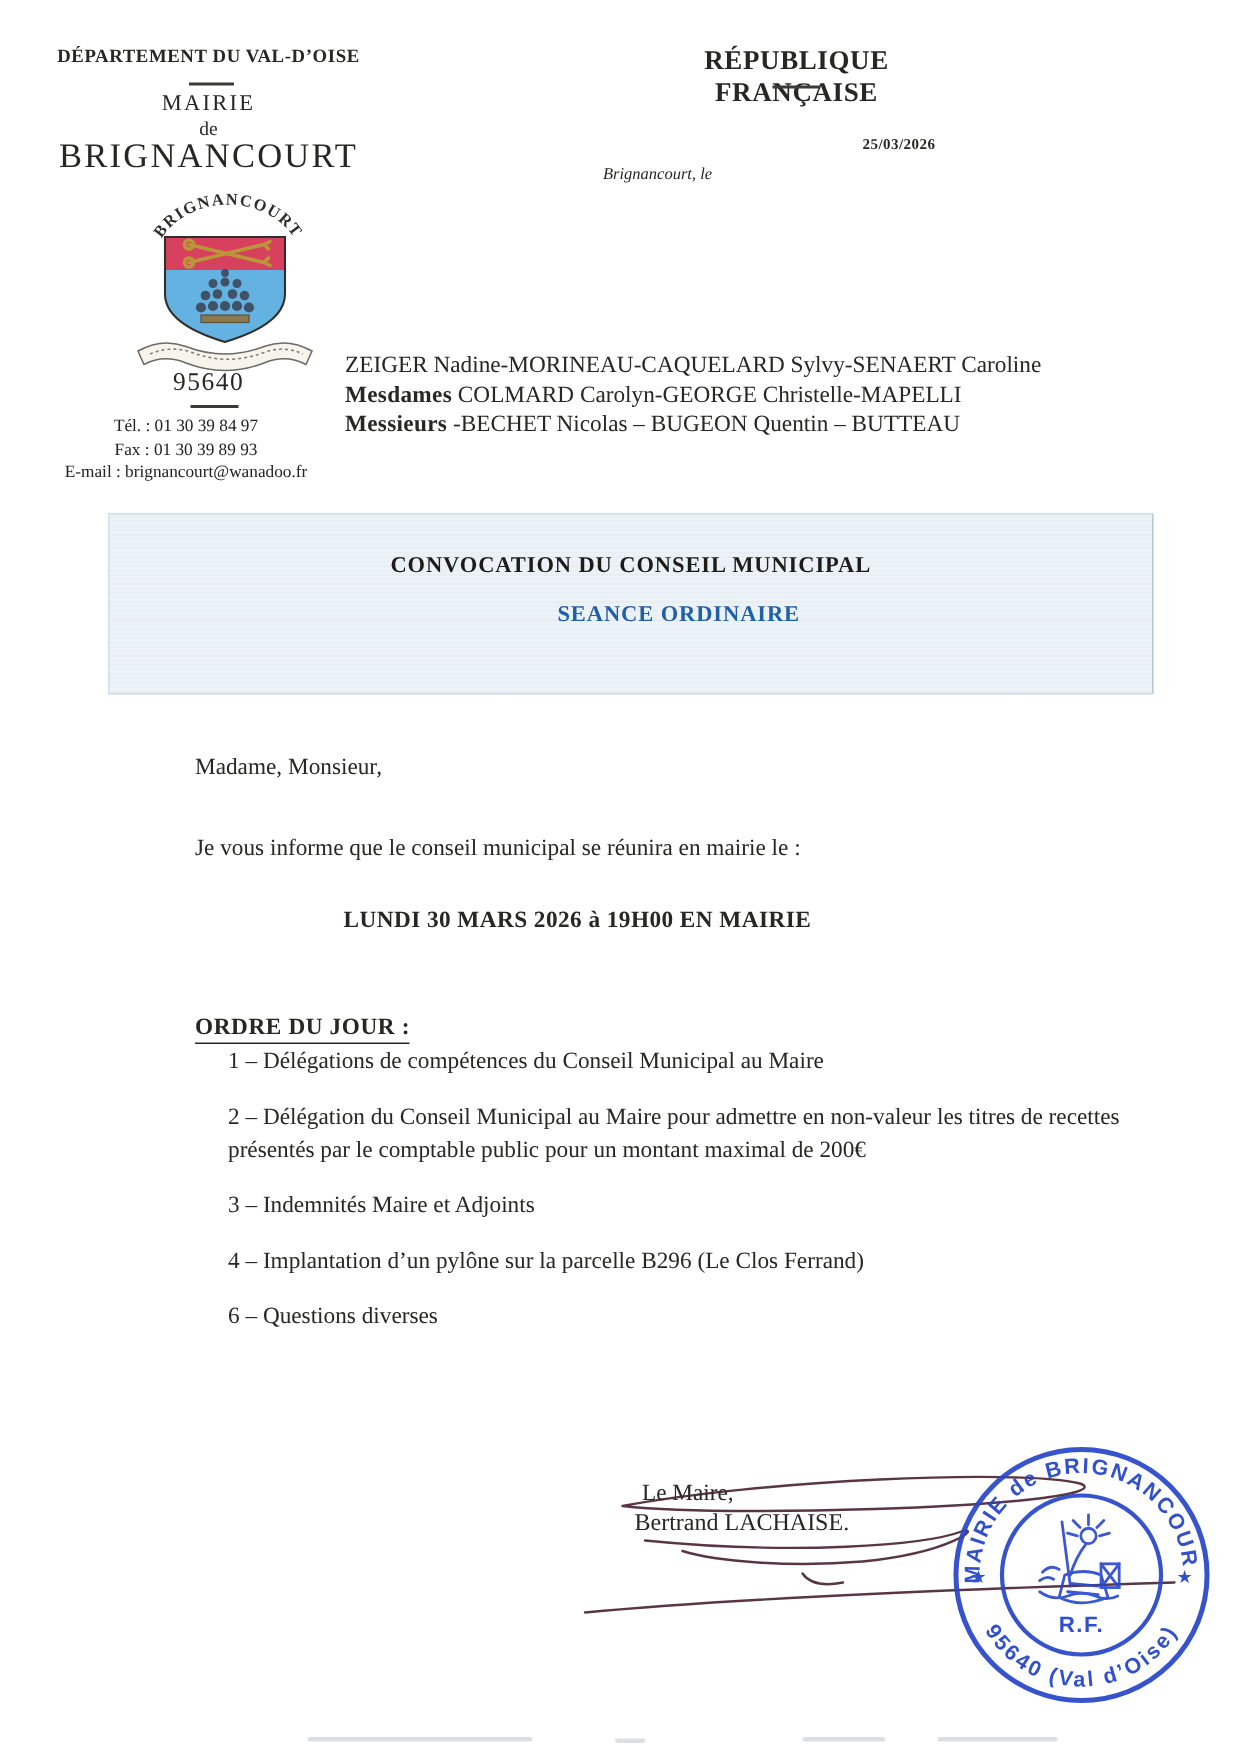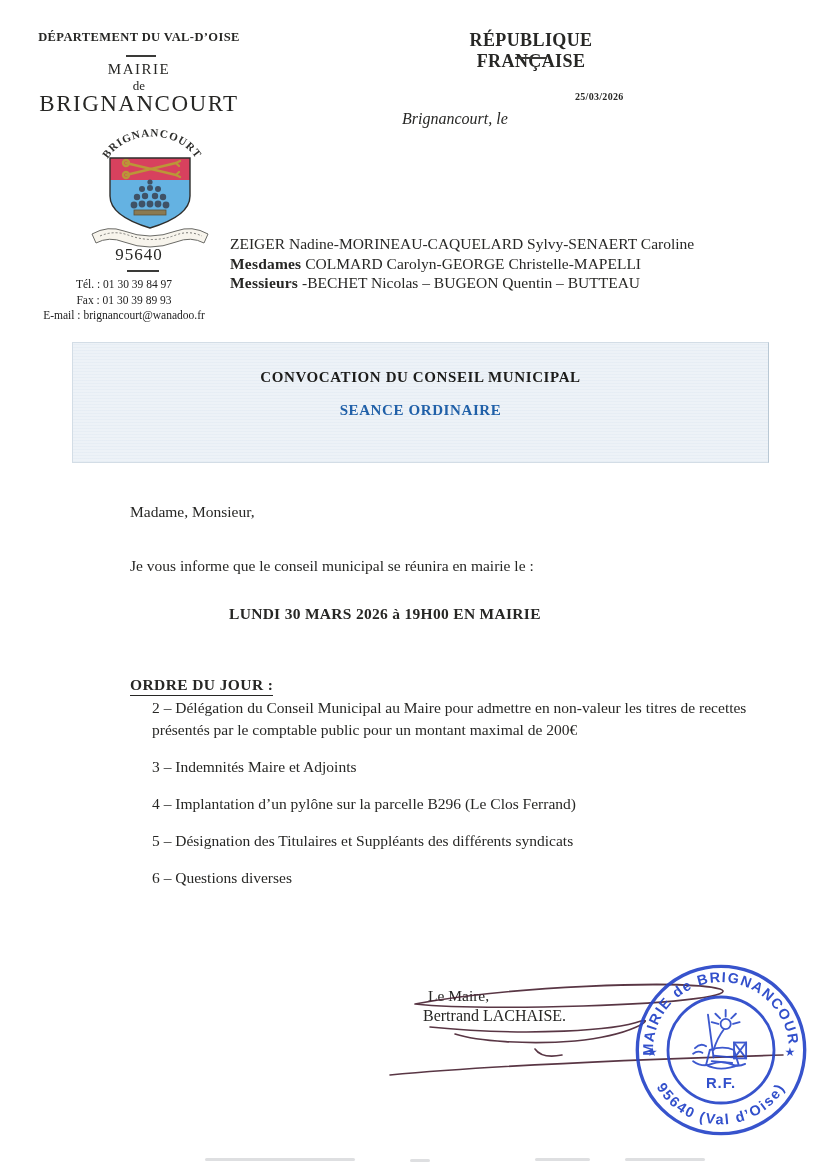--- a/index.html
+++ b/index.html
@@ -14,33 +14,33 @@
   
   .dept{left:28px;top:30px;width:222px;font-size:12.5px;letter-spacing:.4px;font-weight:600;}
   .mairie1{left:28px;top:61px;width:222px;font-size:15px;letter-spacing:1.5px;}
   .mairie2{left:28px;top:78px;width:222px;font-size:13px;}
   .town{left:8px;top:91px;width:262px;font-size:23px;letter-spacing:1.5px;}
   .postal{left:28px;top:245px;width:222px;font-size:17px;letter-spacing:1px;}
   .contact{left:8px;top:277px;width:232px;font-size:11.5px;line-height:15.5px;text-align:center;color:#222;}
   
   .repub{left:420px;top:30px;width:222px;font-size:18px;letter-spacing:.4px;font-weight:700;}
   .dateline{left:575px;top:91px;font-size:10px;font-weight:bold;letter-spacing:.3px;}
-  .placeline{left:402px;top:110px;font-size:16px;font-style:italic;}
+  .placeline{left:402px;top:110px;font-size:11px;font-style:italic;}
   
   .recipients{left:230px;top:234px;width:525px;font-size:15.5px;line-height:19.5px;}
   .recipients b{letter-spacing:.2px;}
   
   .noticebox{
     left:72px;top:342px;width:695px;height:119px;
     background:#edf2f7;
     background-image:repeating-linear-gradient(0deg, rgba(150,180,210,.07) 0 1px, transparent 1px 3px);
     border:1px solid #d3dde6;border-right-color:#b9c8d4;
   }
   .noticebox .title{position:absolute;left:0;top:26px;width:100%;text-align:center;font-weight:bold;font-size:15px;letter-spacing:.6px;color:#1c1c1a;}
-  .noticebox .subtitle{position:absolute;left:0;top:59px;width:100%;text-align:center;font-weight:bold;font-size:15px;letter-spacing:.6px;color:#2060a8;}
+  .noticebox .subtitle{position:absolute;left:0;top:59px;width:100%;text-align:center;font-weight:bold;font-size:15px;letter-spacing:.6px;color:#2060a8;padding-left:32px;}
   
   .salutation{left:130px;top:503px;font-size:15.5px;}
   .intro{left:130px;top:557px;font-size:15.5px;}
   .meeting{left:214px;top:605px;font-size:15.5px;font-weight:bold;letter-spacing:.3px;margin-left:15px;}
   .agendahead{left:130px;top:676px;font-size:15.5px;font-weight:bold;letter-spacing:.4px;border-bottom:1.6px solid #272725;padding-bottom:1px;}
   .agenda{left:152px;top:697px;width:618px;font-size:15.5px;line-height:22px;}
   .agenda .item{margin:0 0 15px 0;}
   
   .sigrole{left:428px;top:987px;font-size:15.5px;}
   .signame{left:423px;top:1007px;font-size:16px;}
@@ -128,24 +128,24 @@
     <div class="title">CONVOCATION DU CONSEIL MUNICIPAL</div>
     <div class="subtitle">SEANCE ORDINAIRE</div>
   </div>
 
   <div class="abs salutation">Madame, Monsieur,</div>
   <div class="abs intro">Je vous informe que le conseil municipal se réunira en mairie le :</div>
   <div class="abs meeting">LUNDI 30 MARS 2026 à 19H00 EN MAIRIE</div>
   <div class="abs agendahead">ORDRE DU JOUR :</div>
 
   <div class="abs agenda">
+    <div class="item">1 – Délégations de compétences du Conseil Municipal au Maire</div>
     <div class="item">2 – Délégation du Conseil Municipal au Maire pour admettre en non-valeur les titres de recettes présentés par le comptable public pour un montant maximal de 200€</div>
     <div class="item">3 – Indemnités Maire et Adjoints</div>
     <div class="item">4 – Implantation d’un pylône sur la parcelle B296 (Le Clos Ferrand)</div>
-    <div class="item">5 – Désignation des Titulaires et Suppléants des différents syndicats</div>
     <div class="item">6 – Questions diverses</div>
   </div>
 
   <div class="abs sigrole">Le Maire,</div>
   <div class="abs signame">Bertrand LACHAISE.</div>
 
   <svg class="abs sigsvg" width="400" height="115" viewBox="0 0 400 115">
     <g fill="none" stroke="#4b2535" stroke-width="1.6" stroke-linecap="round" opacity="0.92">
       <path d="M30,32 C120,15 295,7 335,17 C352,23 298,31 198,34 C128,36 66,36 30,32"></path>
       <path d="M45,55 C145,65 232,58 256,49 C270,45 250,63 190,69 C142,73 92,69 70,62"></path>

